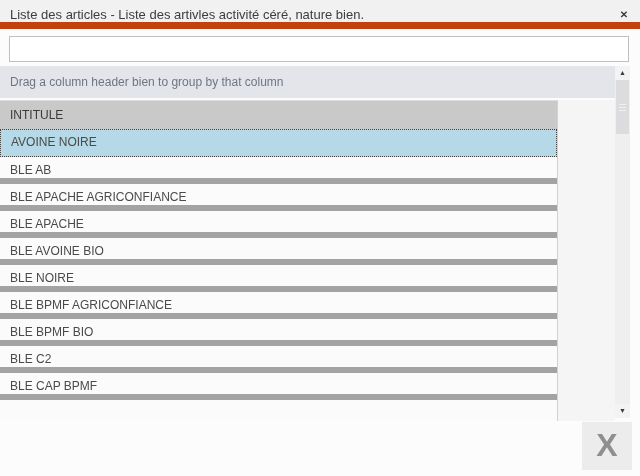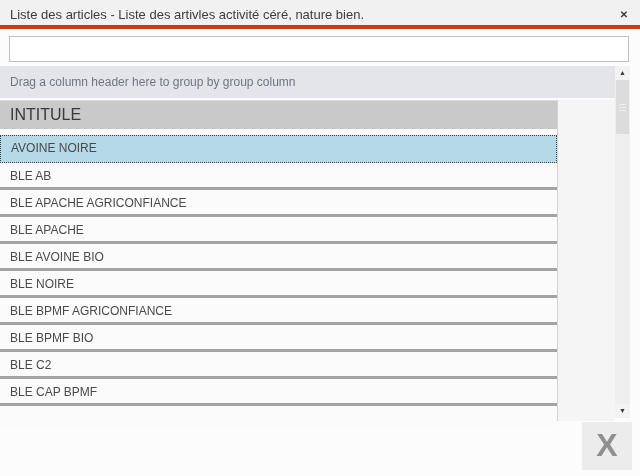--- a/index.html
+++ b/index.html
@@ -9,21 +9,21 @@
     height: 476px;
     background: #fcfcfc;
     font-family: "Liberation Sans", sans-serif;
     overflow: hidden;
   }
   
   .titlebar {
     position: absolute; left: 0; top: 0;
     width: 640px; height: 29px;
     background: #f1f1f1;
-    border-bottom: 4px solid #c2410c;
+    border-bottom: 7px solid #c2410c;
     box-sizing: border-box;
   }
   .title {
     position: absolute; left: 10px; top: 0;
     line-height: 29px; font-size: 13px; color: #3d3d3d;
     white-space: nowrap;
   }
   .titlebar-close {
     position: absolute; right: 7px; top: 0;
     width: 18px; height: 29px;
@@ -56,46 +56,45 @@
     white-space: nowrap;
   }
   
   .col-header {
     position: absolute; left: 0; top: 100px;
     width: 557px; height: 29px;
     box-sizing: border-box;
     background: #c9c9c9;
     border-top: 1px solid #dddddd;
     padding-left: 10px;
-    font-size: 16px; color: #3a3a3a;
+    font-size: 12px; color: #3a3a3a;
     line-height: 28px;
     cursor: pointer;
   }
   
   .grid-filler {
     position: absolute; left: 557px; top: 100px;
     width: 58px; height: 321px;
     box-sizing: border-box;
     background: #f5f5f6;
     border-left: 1px solid #d2d2d2;
   }
   
   .grid-rows {
     position: absolute; left: 0; top: 129px;
     width: 557px; height: 292px;
     overflow: hidden;
     background: #fbfbfb;
-    margin-top: 6px;
   }
   .row {
     box-sizing: border-box;
     height: 27px; line-height: 26px;
     padding-left: 10px;
     font-size: 12px; color: #4a4a4a;
-    border-bottom: 3px solid #a3a3a3;
+    border-bottom: 6px solid #a3a3a3;
     cursor: pointer;
     white-space: nowrap;
   }
   .row.selected {
     height: 28px;
     background: #b6d9e7;
     border: 1px dotted #404040;
     line-height: 25px;
   }
   
@@ -142,21 +141,21 @@
 <div class="window">
 
   <div class="titlebar">
     <div class="title">Liste des articles - Liste des artivles activité céré, nature bien.</div>
     <div class="titlebar-close">✕</div>
   </div>
 
   <input class="search-input" type="text" value="" style="">
 
   <div class="groupbar">
-    <div class="groupbar-text">Drag a column header here to group by group column</div>
+    <div class="groupbar-text">Drag a column header bien to group by that column</div>
   </div>
 
   <div class="col-header">INTITULE</div>
 
   <div class="grid-filler"></div>
 
   <div class="grid-rows">
       <div class="row selected">AVOINE NOIRE</div>
       <div class="row">BLE AB</div>
       <div class="row">BLE APACHE AGRICONFIANCE</div>

